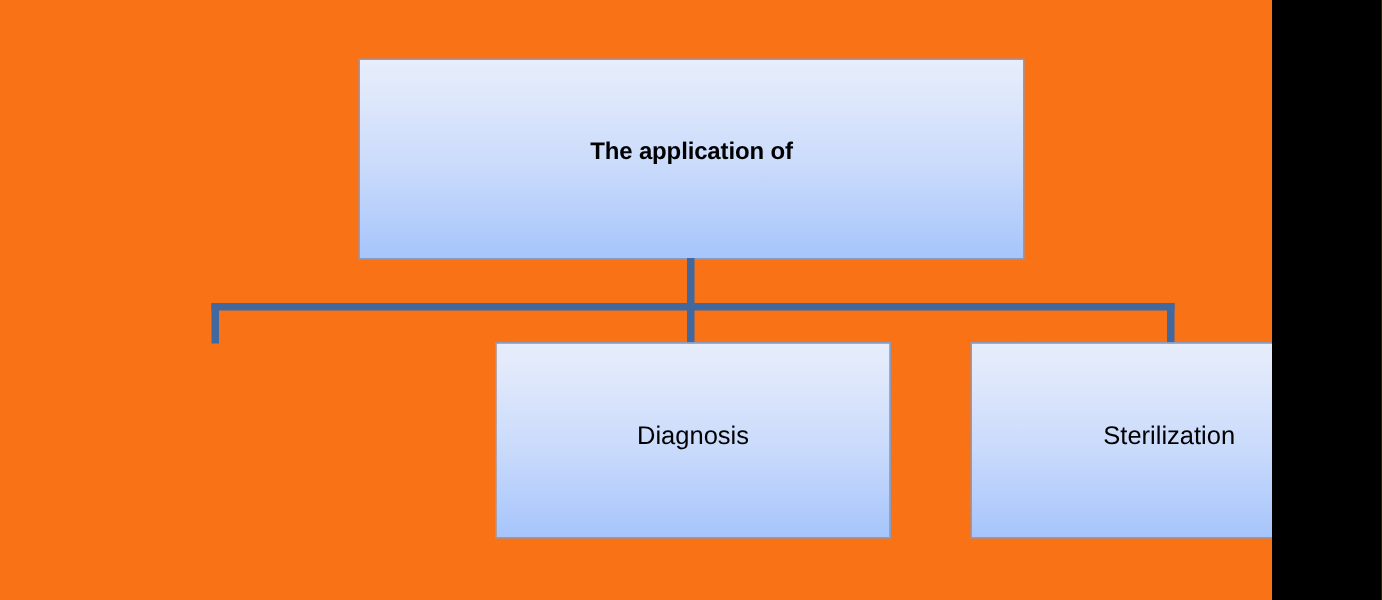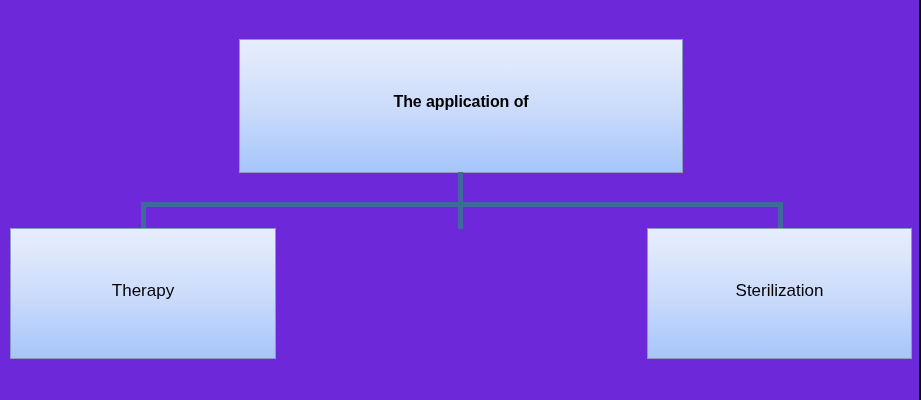--- a/index.html
+++ b/index.html
@@ -6,23 +6,23 @@
   html, body {
     margin: 0;
     padding: 0;
     background: #000000;
   }
   body {
     font-family: "Liberation Sans", sans-serif;
   }
   #canvas {
     position: relative;
-    width: 919px;
+    width: 848px;
     height: 400px;
-    background: #6d28d9;
+    background: #f97316;
     overflow: hidden;
     text-decoration: underline;
   }
   .node {
     position: absolute;
     box-sizing: border-box;
     border: 1px solid #8a9bbd;
     background: linear-gradient(to bottom, #e6edfc 0%, #dfe8fb 18%, #c9dafb 55%, #a6c5fb 100%);
     display: flex;
     align-items: center;
@@ -94,22 +94,22 @@
       <span>The application of</span><br>
     </div>
   </div>
 
   <div class="conn conn-stem"></div>
   <div class="conn conn-bar"></div>
   <div class="conn conn-drop drop-left"></div>
   <div class="conn conn-drop drop-mid"></div>
   <div class="conn conn-drop drop-right"></div>
 
-  <div class="node node-leaf leaf-therapy">
-    <div class="node-label">Therapy</div>
+
+  <div class="node node-leaf leaf-diagnosis">
+    <div class="node-label">Diagnosis</div>
   </div>
-
 
   <div class="node node-leaf leaf-steriliz">
     <div class="node-label">Sterilization</div>
   </div>
 
 </div>
 
 </body></html>

